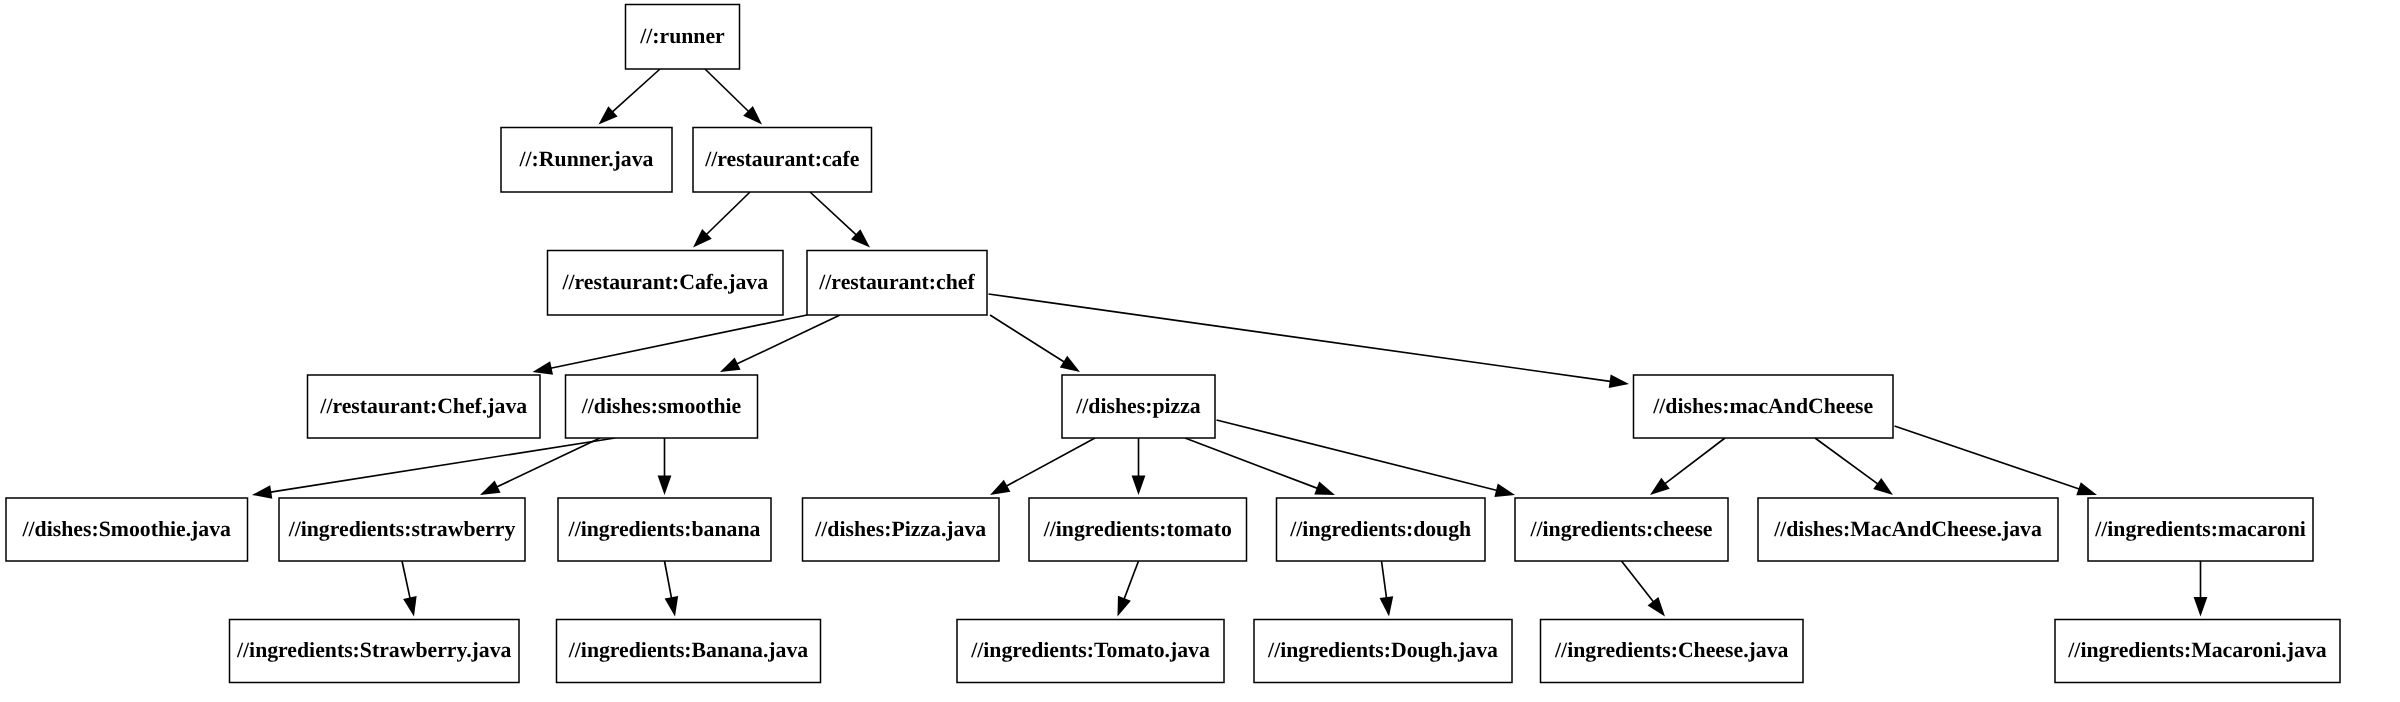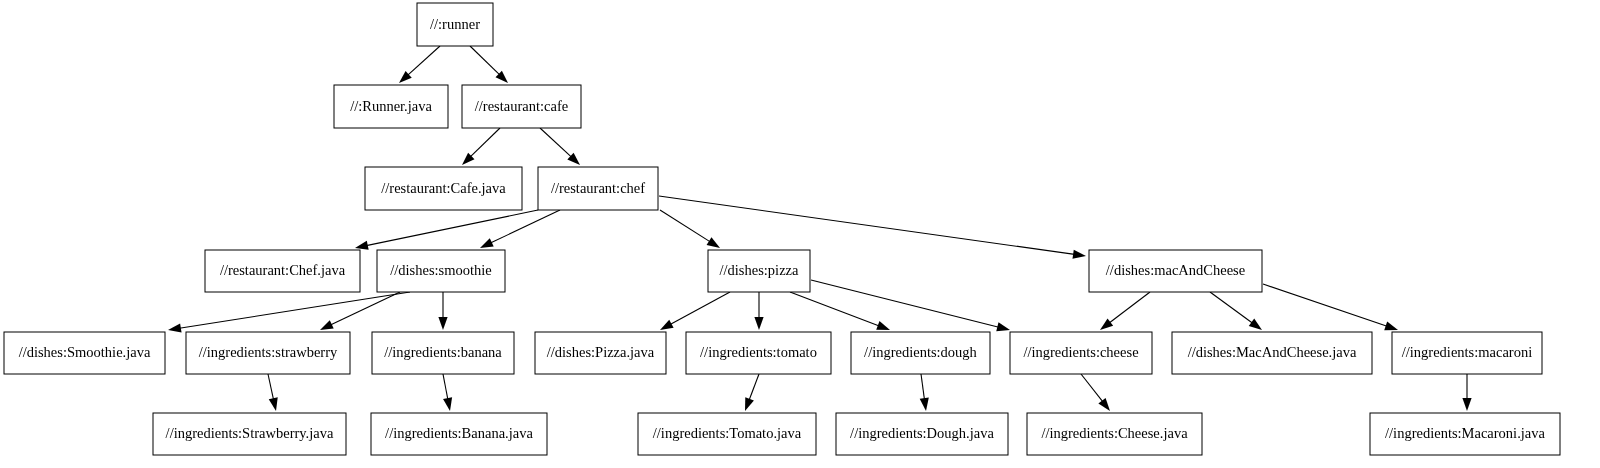--- a/index.html
+++ b/index.html
@@ -10,20 +10,21 @@
   body {
     width: 1600px;
     height: 468px;
     font-family: "Liberation Serif", "DejaVu Serif", serif;
     overflow: hidden;
   }
   #graph-root {
     position: relative;
     width: 1600px;
     height: 468px;
+    font-weight: bold;
   }
   svg#graph-canvas {
     display: block;
     width: 1600px;
     height: 468px;
   }
   .node-box {
     fill: #ffffff;
     stroke: #000000;
     stroke-width: 1;

